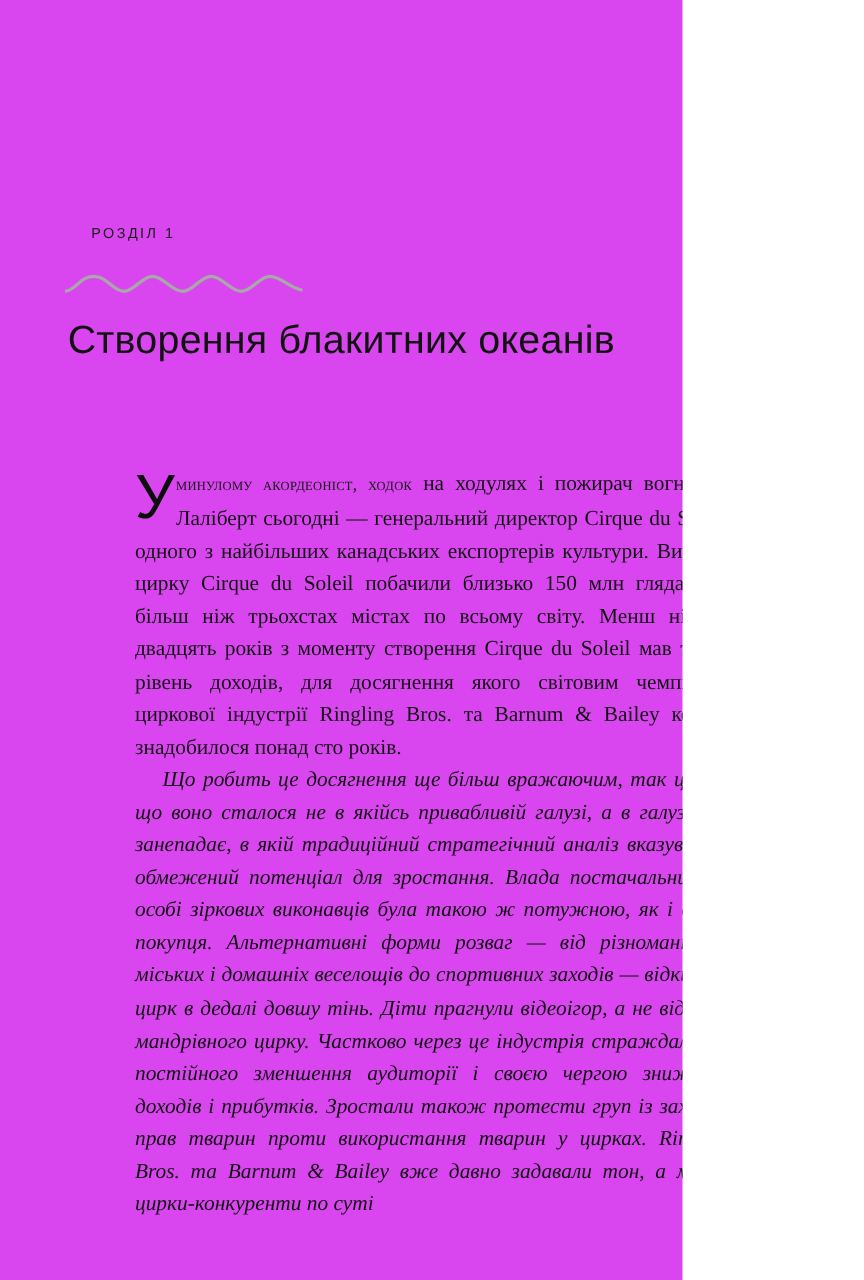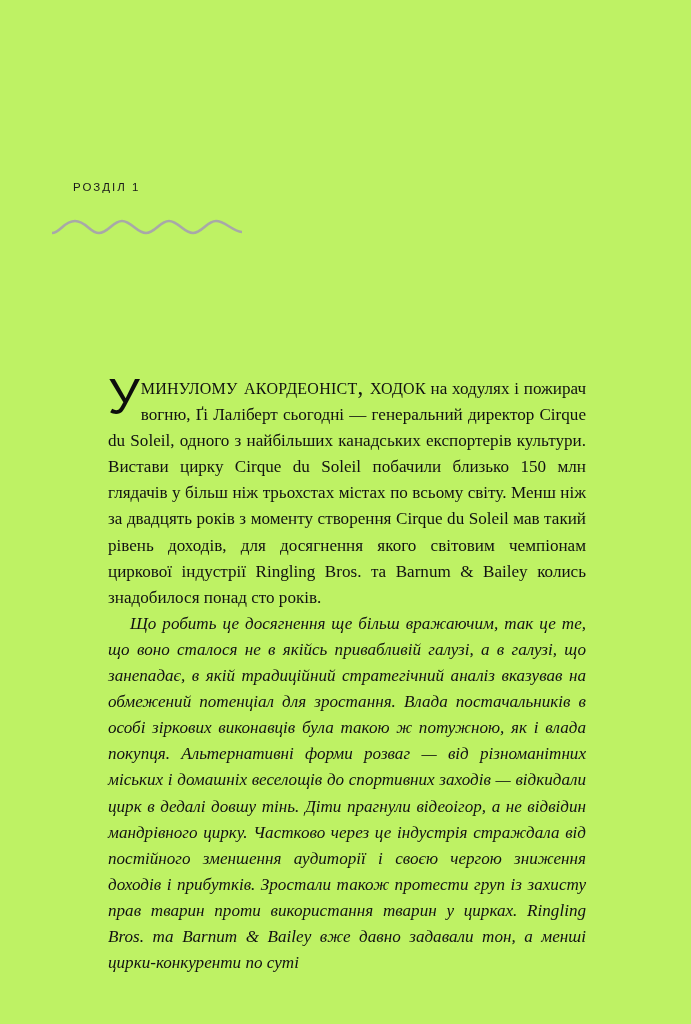--- a/index.html
+++ b/index.html
@@ -2,23 +2,23 @@
 <html><head>
 <meta charset="utf-8">
 <style>
   html, body {
     margin: 0;
     padding: 0;
     background: #ffffff;
   }
   .page {
     position: relative;
-    width: 691px;
+    width: 546px;
     height: 1024px;
-    background: #bef264;
+    background: #d946ef;
     overflow: hidden;
     font-family: "Liberation Serif", serif;
     color: #111111;
   }
 
   
   .chapter-label {
     position: absolute;
     left: 73px;
     top: 181px;
@@ -82,39 +82,40 @@
     font-family: "Liberation Sans", sans-serif;
     font-weight: 400;
     font-size: 50px;
     line-height: 42px;
     margin: 2px 1px 0 0;
     color: #0d0d0d;
   }
 
   .small-caps-lead {
     font-variant: small-caps;
-    font-size: 23px;
+    font-size: 14px;
     letter-spacing: 0.25px;
   }
 
   .para-first { text-indent: 0; }
 </style>
 </head>
 <body>
 
 <div class="page">
 
   <div class="chapter-label">РОЗДІЛ 1</div>
 
   <div class="wave-ornament">
     <svg width="190" height="34" viewBox="0 0 190 34" xmlns="http://www.w3.org/2000/svg">
       <path d="M0 22 C 8 22, 12 10, 23 10 S 38 22, 47 22 S 61 10, 70 10 S 85 22, 94 22 S 108 10, 117 10 S 132 22, 141 22 S 155 10, 164 10 S 180 20, 190 21" fill="none" stroke="#a8a8a8" stroke-width="2.6" stroke-linecap="round"></path>
     </svg>
   </div>
 
+  <div class="chapter-title">Створення блакитних океанів</div>
 
   <div class="text-column">
 
     <p class="body-paragraph para-first">
       <span class="drop-cap">У</span><span class="small-caps-lead">минулому акордеоніст, ходок</span><span> на ходулях і пожирач вогню, Ґі Лаліберт сьогодні — генеральний директор Cirque du Soleil, одного з найбільших канадських експортерів культури. Вистави цирку Cirque du Soleil побачили близько 150 млн глядачів у більш ніж трьохстах містах по всьому світу. Менш ніж за двадцять років з моменту створення Cirque du Soleil мав такий рівень доходів, для досягнення якого світовим чемпіонам циркової індустрії Ringling Bros. та Barnum &amp; Bailey колись знадобилося понад сто років.</span>
     </p>
 
     <p class="body-paragraph">
       <span>Що робить це досягнення ще більш вражаючим, так це те, що воно сталося не в якійсь привабливій галузі, а в галузі, що занепадає, в якій традиційний стратегічний аналіз вказував на обмежений потенціал для зростання. Влада постачальників в особі зіркових виконавців була такою ж потужною, як і влада покупця. Альтернативні форми розваг — від різноманітних міських і домашніх веселощів до спортивних заходів — відкидали цирк в дедалі довшу тінь. Діти прагнули відеоігор, а не відвідин мандрівного цирку. Частково через це індустрія страждала від постійного зменшення аудиторії і своєю чергою зниження доходів і прибутків. Зростали також протести груп із захисту прав тварин проти використання тварин у цирках. Ringling Bros. та Barnum &amp; Bailey вже давно задавали тон, а менші цирки-конкуренти по суті</span>
     </p>

